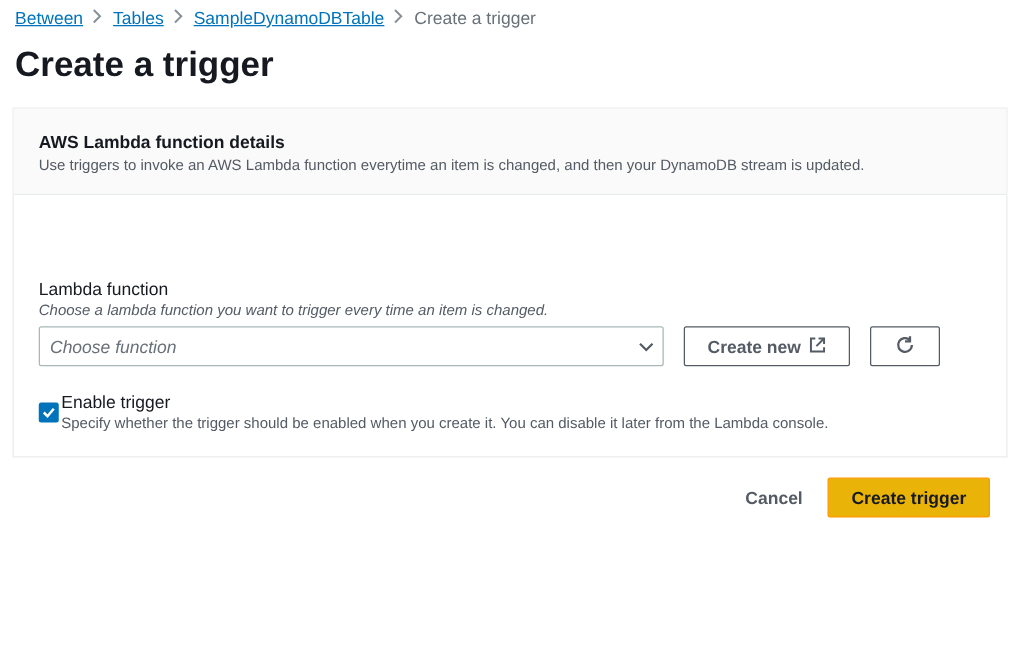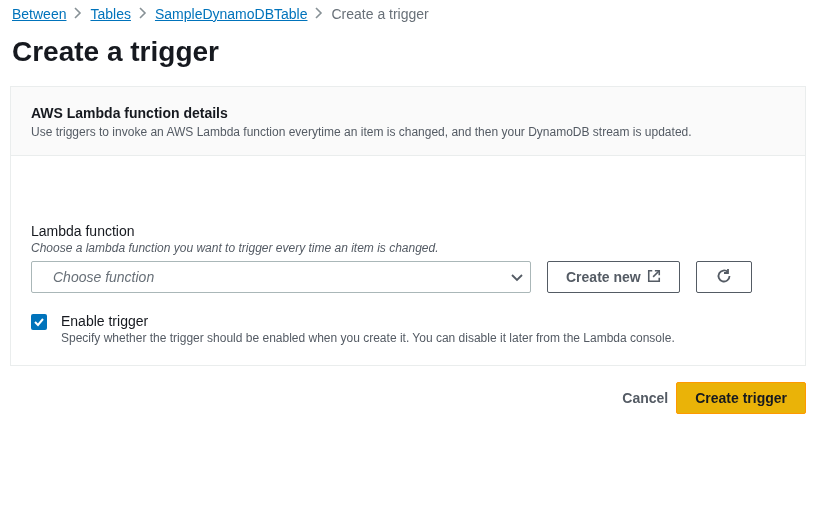--- a/index.html
+++ b/index.html
@@ -83,21 +83,21 @@
       align-items: center;
       gap: 16px;
     }
     .select-input {
       position: relative;
       width: 500px;
     }
     .select-input input {
       width: 100%;
       height: 32px;
-      padding: 4px 28px 4px 21px;
+      padding: 4px 28px 4px 8px;
       border: 1px solid #aab7b8;
       border-radius: 2px;
       font-size: 14px;
       color: #16191f;
       font-style: italic;
       background: #fff;
     }
     .select-input input::placeholder {
       color: #687078;
       font-style: italic;
@@ -154,22 +154,22 @@
       top: 50%;
       transform: translateY(-50%);
       color: #545b64;
       display: flex;
       flex-direction: column;
       line-height: 6px;
       font-size: 9px;
     }
     .checkbox-row {
       display: flex;
-      align-items: flex-start;
-      gap: 14px;
+      align-items: center;
+      gap: 2px;
     }
     .checkbox-box {
       width: 16px;
       height: 16px;
       border-radius: 2px;
       background: #0073bb;
       display: flex;
       align-items: center;
       justify-content: center;
       flex-shrink: 0;
@@ -184,21 +184,22 @@
       color: #16191f;
     }
     .checkbox-content .cb-desc {
       font-size: 12px;
       color: #545b64;
       margin-top: 2px;
     }
     .footer-actions {
       display: flex;
       justify-content: flex-end;
-      padding: 0 10px 12px 10px;
+      gap: 12px;
+      padding: 0 24px 12px 10px;
     }
     .btn-link {
       border: none;
       background: transparent;
       color: #545b64;
       font-weight: 700;
       cursor: pointer;
       font-size: 14px;
       padding: 0 8px;
       height: 32px;

